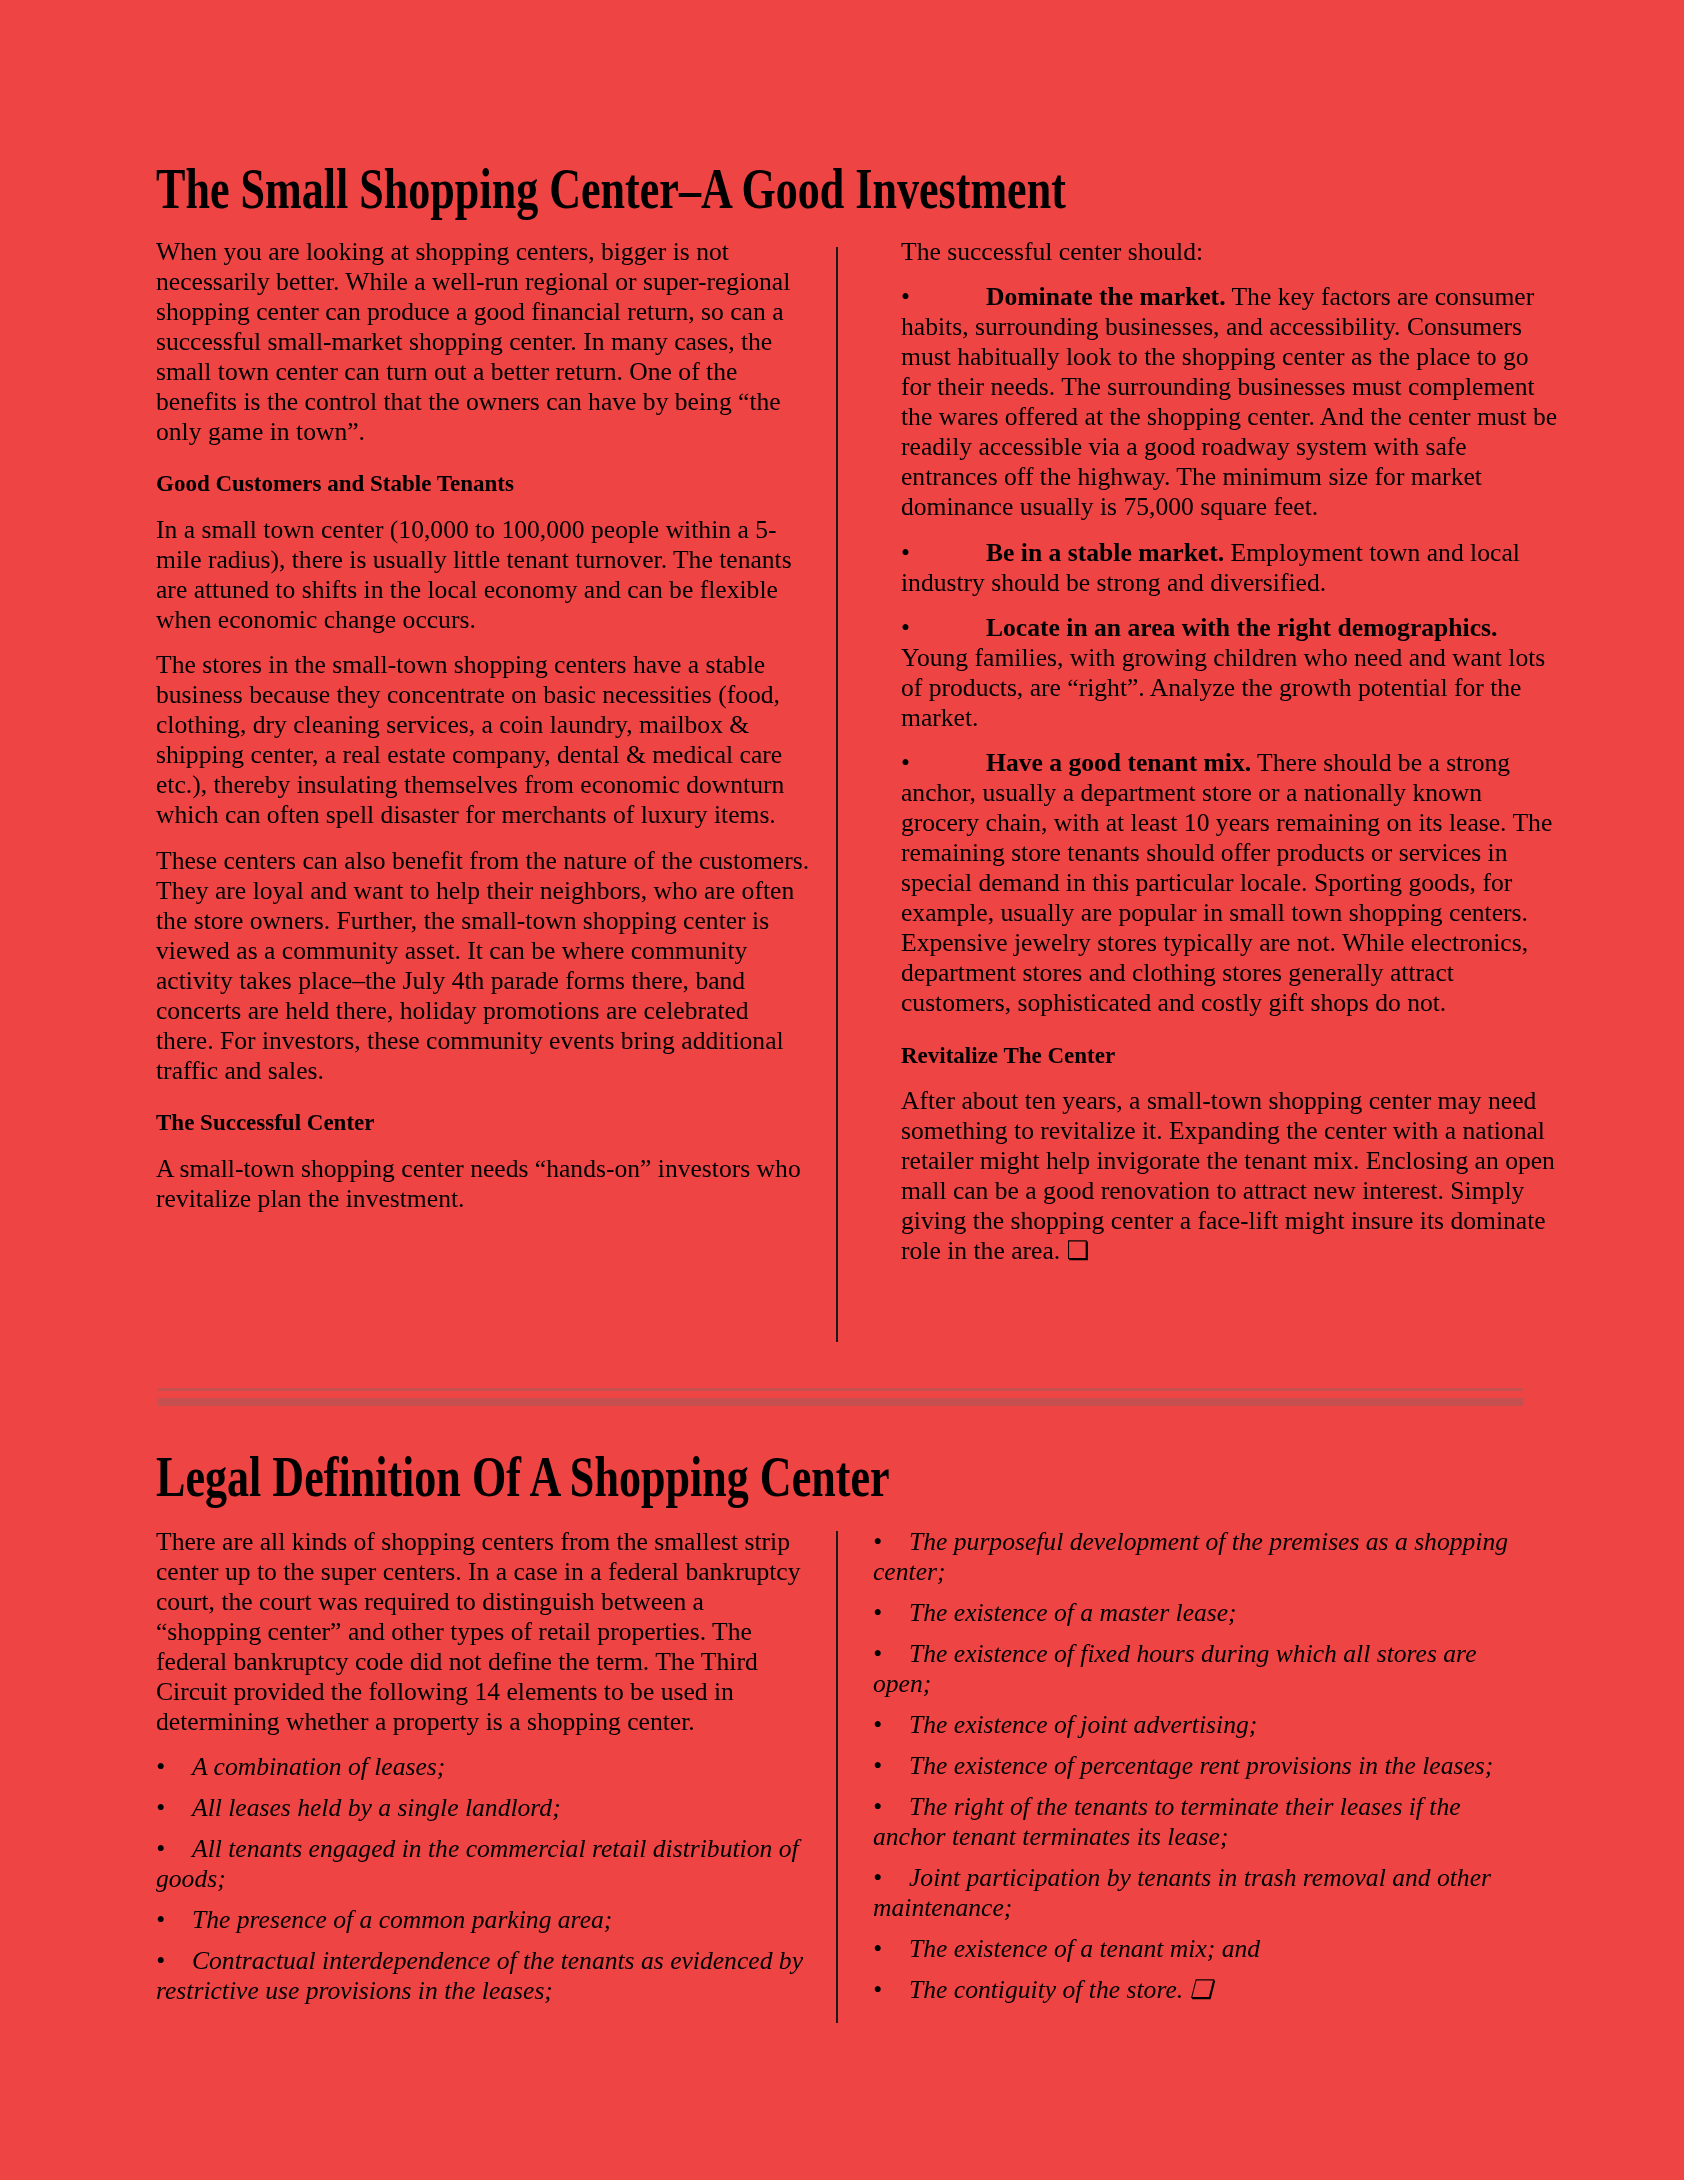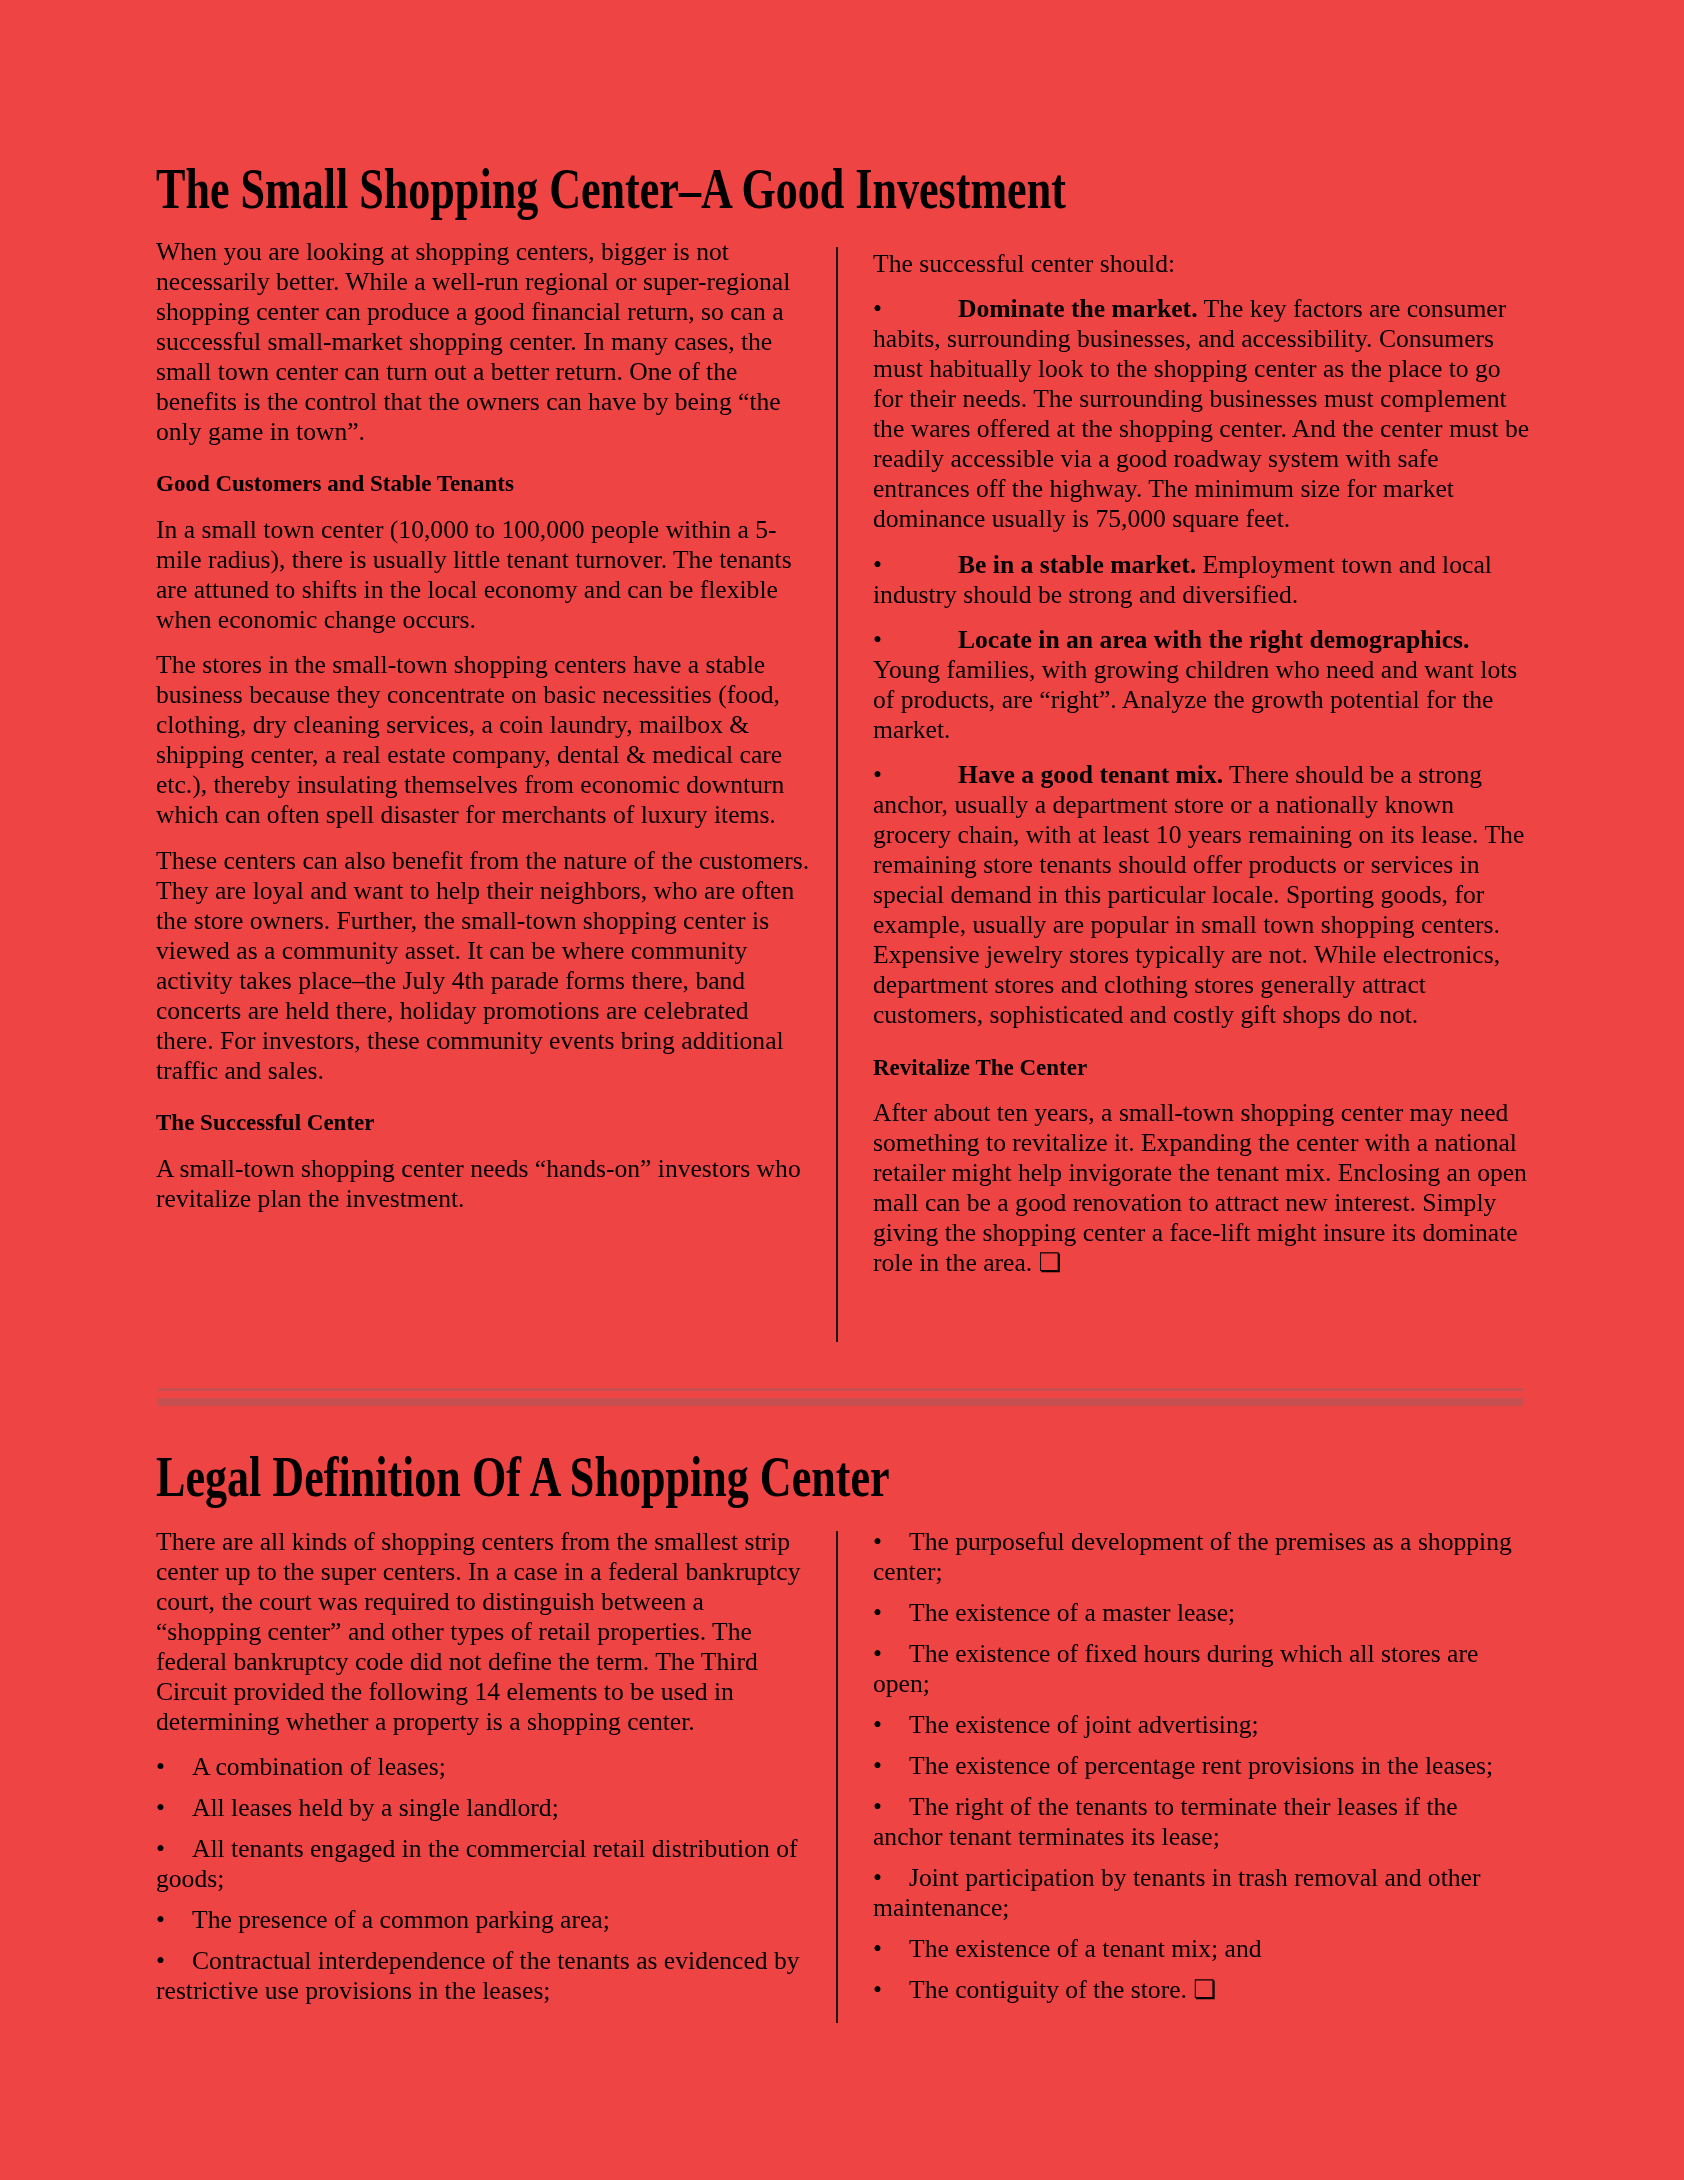--- a/index.html
+++ b/index.html
@@ -27,21 +27,21 @@
   #title1 { left:156px; top:160px; }
   #title2 { left:156px; top:1448px; }
 
   .col {
     position:absolute;
     font-size:25.6px;
     line-height:30px;
     text-align:left;
   }
   #a1-left  { left:156px;  top:237px;  width:656px; }
-  #a1-right { left:873px; top:237px;  width:658px;margin-top:12px; }
+  #a1-right { left:901px; top:237px;  width:658px; }
   #a2-left  { left:156px;  top:1527px; width:656px; }
   #a2-right { left:873px; top:1527px; width:658px; }
 
   .col p { margin:0 0 15.3px 0; }
   .col p:last-child { margin-bottom:0; }
 
   h2.section {
     font-family:"Liberation Serif", serif;
     font-size:23px;
     line-height:34px;
@@ -49,21 +49,21 @@
     margin:20.4px 0 13.6px 0;
   }
   .col h2.section:first-child { margin-top:0; }
 
   
   p.b1 { margin:0 0 15.3px 0; }
   .dot1 { display:inline-block; width:85px; }
   .lead { font-weight:700; }
 
   
-  p.b2 { margin:0 0 11px 0; }
+  p.b2 { margin:0 0 11px 0;font-style:italic; }
   .dot2 { display:inline-block; width:36px; }
 
   .vrule { position:absolute; width:1.7px; background:#1a1a1a; }
   #vr1 { left:836px; top:247px;  height:1095px; }
   #vr2 { left:836px; top:1531px; height:492px; }
 
   .hrule { position:absolute; left:158px; width:1365px; }
   #rule-thin  { top:1388px; height:3.4px; }
   #rule-thick { top:1398px; height:7.7px; }
 </style>

